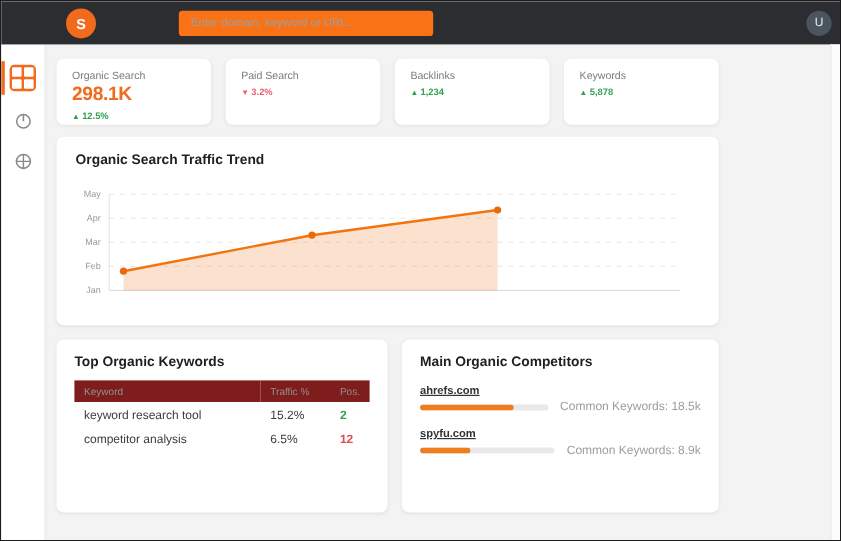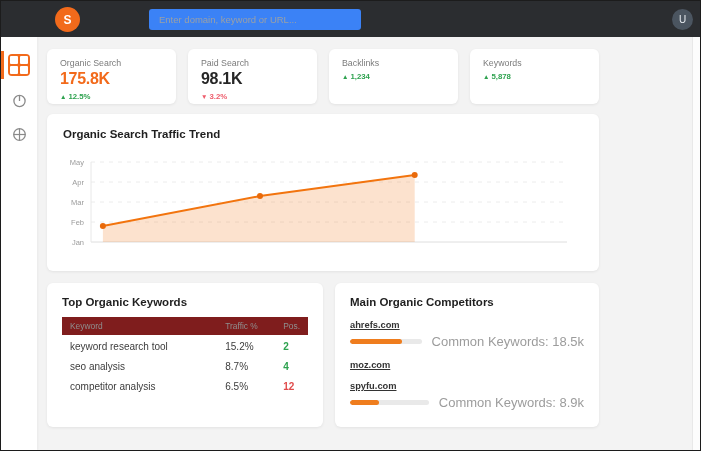--- a/index.html
+++ b/index.html
@@ -14,21 +14,21 @@
     background:#2b2d30; z-index:5;
   }
   .logo {
     position:absolute; left:54px; top:6px; width:25px; height:25px;
     background:#f26a1b; border-radius:50%; color:#fff; font-size:12px;
     font-weight:bold; display:flex; align-items:center; justify-content:center;
     cursor:pointer;
   }
   .search {
     position:absolute; left:148px; top:8px; width:212px; height:21px;
-    border:none; border-radius:3px; background:#3b82f6; font-size:9.5px;
+    border:none; border-radius:3px; background:#f97316; font-size:9.5px;
     padding:0 10px; color:#333; outline:none;
     font-family:"Liberation Sans", sans-serif;
   }
   .search::placeholder { color:#9aa0a6; }
   .avatar {
     position:absolute; left:671px; top:8px; width:21px; height:21px;
     background:#4b5560; border-radius:50%; color:#e8ecf1; font-size:10px;
     display:flex; align-items:center; justify-content:center; cursor:pointer;
   }
   
@@ -92,21 +92,21 @@
   td.pos.green { color:#2ea24f; }
   td.pos.red { color:#e04b4b; }
   tr.kw-row { cursor:pointer; }
   
   .comp-item { margin-top:11px; cursor:pointer; }
   .comp-item:first-of-type { margin-top:12px; }
   .comp-domain { font-size:9.3px; font-weight:bold; color:#333; margin-bottom:4px;text-decoration:underline; }
   .comp-bar-row { display:flex; align-items:center; }
   .bar-track { flex:1; height:5px; background:#e9e9e9; border-radius:3px; overflow:hidden; }
   .bar-fill { height:5px; background:#ef7d1e; border-radius:3px; }
-  .comp-label { font-size:13px; color:#9c9c9c; margin-left:10px; white-space:nowrap; }
+  .comp-label { font-size:10px; color:#9c9c9c; margin-left:10px; white-space:nowrap; }
   
   .scrollbar {
     position:absolute; right:0; top:36px; bottom:0; width:8px;
     background:#fcfcfc; border-left:1px solid #e8e8e8; z-index:6; cursor:pointer;
   }
 </style>
 </head>
 <body>
 
 <div class="screen">
@@ -145,28 +145,27 @@
       </svg>
     </div>
   </aside>
 
   <main class="content">
     <div class="content-inner">
 
       <section class="stats-row">
         <div class="card stat-card">
           <div class="stat-label">Organic Search</div>
-          <div class="stat-value orange">175.8K</div>
+          <div class="stat-value orange">298.1K</div>
           <div class="stat-delta up">
             <span class="arrow">▲</span><span>12.5%</span>
           </div>
         </div>
         <div class="card stat-card">
           <div class="stat-label">Paid Search</div>
-          <div class="stat-value dark">98.1K</div>
           <div class="stat-delta down">
             <span class="arrow">▼</span><span>3.2%</span>
           </div>
         </div>
         <div class="card stat-card">
           <div class="stat-label">Backlinks</div>
           <div class="stat-delta up">
             <span class="arrow">▲</span><span>1,234</span>
           </div>
         </div>
@@ -212,46 +211,40 @@
                 <th class="col-pos">Pos.</th>
               </tr>
             </thead>
             <tbody>
               <tr class="kw-row">
                 <td>keyword research tool</td>
                 <td>15.2%</td>
                 <td class="pos green">2</td>
               </tr>
               <tr class="kw-row">
-                <td>seo analysis</td>
-                <td>8.7%</td>
-                <td class="pos green">4</td>
-              </tr>
-              <tr class="kw-row">
                 <td>competitor analysis</td>
                 <td>6.5%</td>
                 <td class="pos red">12</td>
               </tr>
             </tbody>
           </table>
         </div>
 
         <div class="card bottom-card competitors-card">
           <h2 class="card-title">Main Organic Competitors</h2>
           <div class="comp-item">
             <div class="comp-domain">ahrefs.com</div>
             <div class="comp-bar-row">
               <div class="bar-track">
                 <div class="bar-fill" style="width: 73%;"></div>
               </div>
               <div class="comp-label">Common Keywords: 18.5k</div>
             </div>
           </div>
           <div class="comp-item">
-            <div class="comp-domain">moz.com</div>
           </div>
           <div class="comp-item">
             <div class="comp-domain">spyfu.com</div>
             <div class="comp-bar-row">
               <div class="bar-track">
                 <div class="bar-fill" style="width: 37%;"></div>
               </div>
               <div class="comp-label">Common Keywords: 8.9k</div>
             </div>
           </div>

